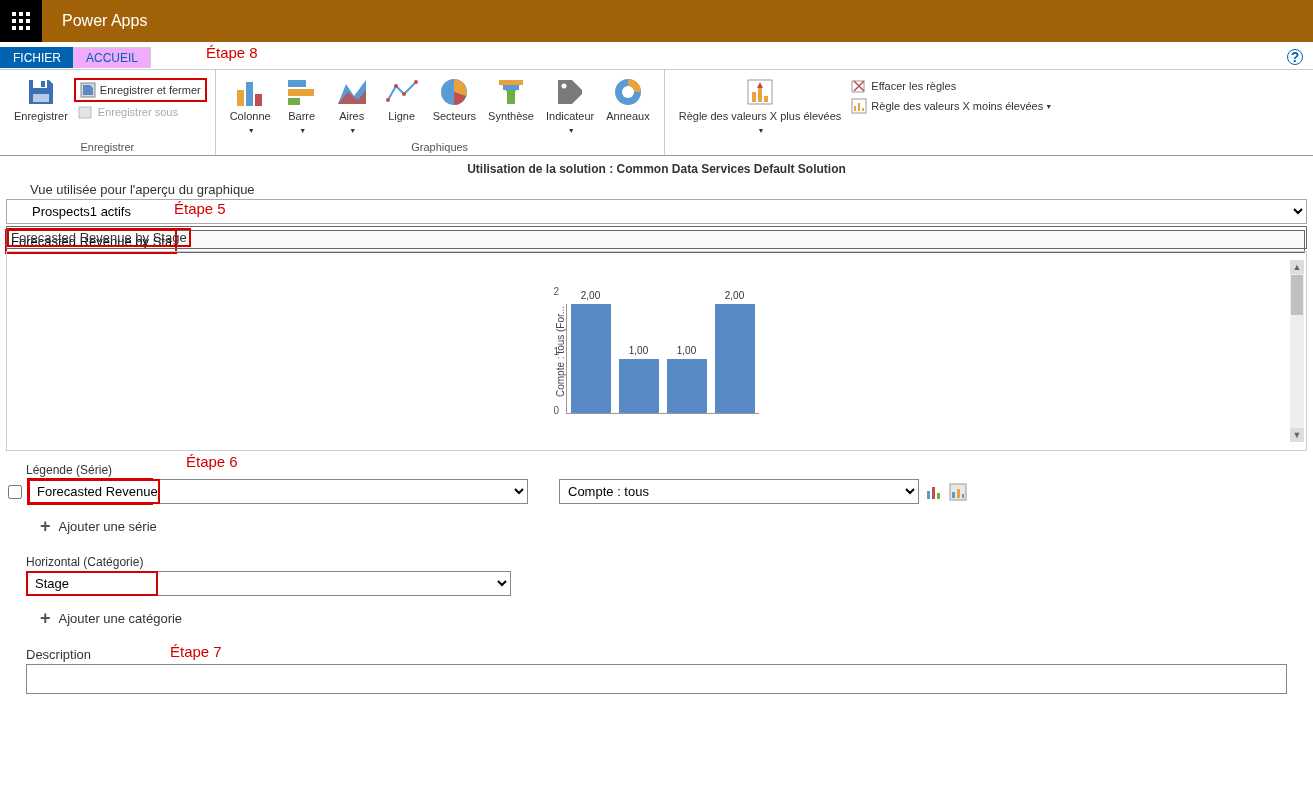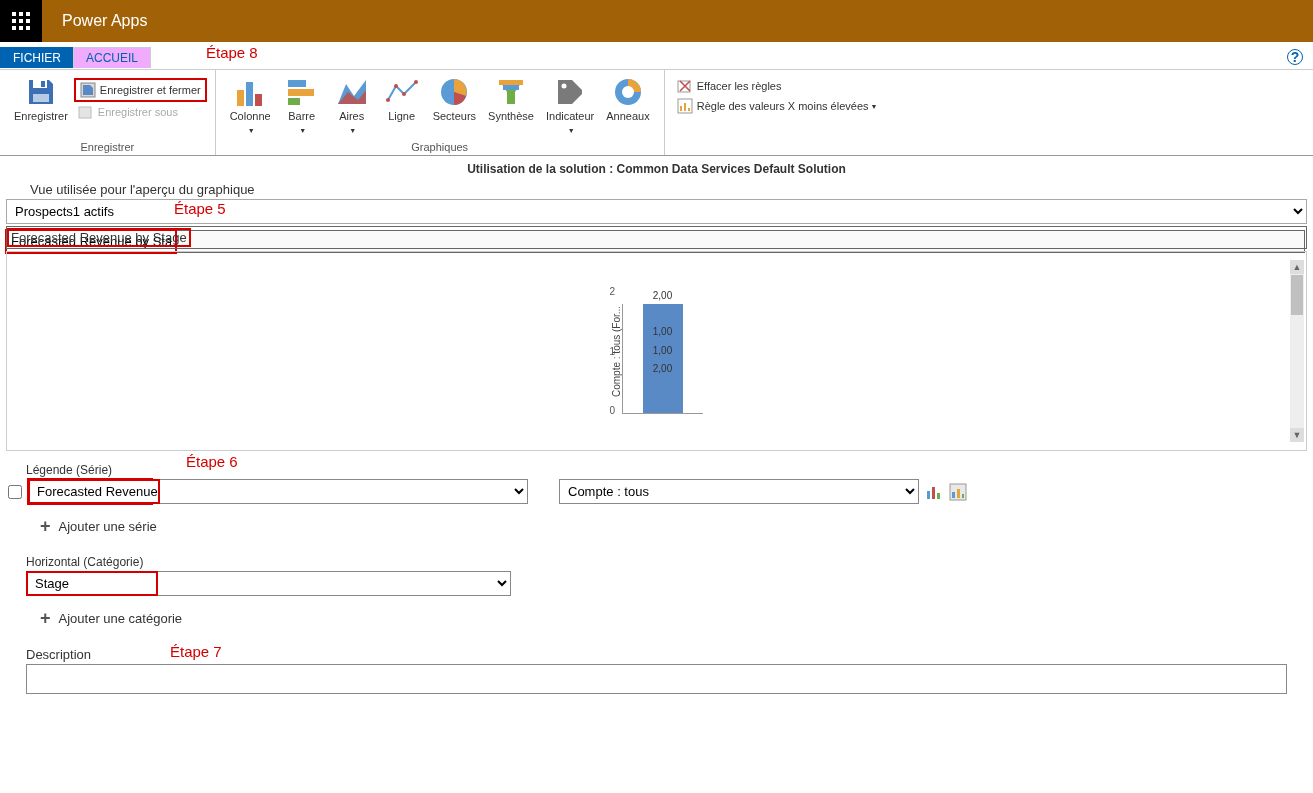--- a/index.html
+++ b/index.html
@@ -21,29 +21,29 @@
 .big-btn .icon { width: 32px; height: 32px; margin-bottom: 2px; }
 .big-btn .label { font-size: 11px; text-align: center; line-height: 1.2; }
 .small-btn-col { display: flex; flex-direction: column; justify-content: flex-start; padding-top: 2px; }
 .small-btn { display: flex; align-items: center; font-size: 11px; padding: 2px 4px; cursor: pointer; }
 .small-btn .icon { width: 16px; height: 16px; margin-right: 4px; }
 .red-box { border: 2px solid #d40000; }
 .red-label { color: #d40000; font-size: 15px; position: absolute; }
 .content { padding: 4px 6px; }
 .solution-label { font-size: 12px; font-weight: bold; padding: 2px 0; text-align: center; }
 .view-label { font-size: 13px; padding: 4px 0 2px 0; margin-left: 24px; }
-.select-wide { width: 100%; border: 1px solid #aaa; padding: 3px 4px; font-size: 13px; background: #fff; }
+.select-wide { width: 100%; border: 1px solid #aaa; padding: 3px 21px; font-size: 13px; background: #fff; }
 .chart-title-input { width: 99.2%; border: 1px solid #666; padding: 3px 4px; font-size: 13px; margin-top: 6px; }
 .chart-preview { border: 1px solid #ccc; margin-top: 2px; height: 200px; position: relative; display: flex; align-items: center; justify-content: center; }
 .chart-scroll { position: absolute; right: 2px; top: 8px; bottom: 8px; width: 14px; background: #eee; }
 .chart-scroll-up, .chart-scroll-down { height: 14px; background: #ddd; text-align:center; font-size:9px; line-height:14px; color:#666;}
 .chart-scroll-thumb { height: 40px; background: #c0c0c0; margin: 1px;}
 .chart-box { display: flex; height: 130px; align-items: stretch; }
 .y-axis-label { writing-mode: vertical-rl; transform: rotate(180deg); font-size: 10px; text-align: center; color:#444; }
-.chart-inner { display: flex; align-items: flex-end; border-left: 1px solid #999; border-bottom: 1px solid #999; padding: 0 16px; height: 110px; margin-top: 18px; position: relative; flex-direction: column; }
+.chart-inner { display: flex; align-items: flex-end; border-left: 1px solid #999; border-bottom: 1px solid #999; padding: 0 0; height: 110px; margin-top: 18px; position: relative; }
 .y-ticks { position: absolute; left: -12px; top: 0; bottom: 0; display: flex; flex-direction: column; justify-content: space-between; font-size: 10px; color: #555; }
 .bar { width: 40px; background: #5a8ac6; margin: 0 4px; position: relative; }
 .bar-label { position: absolute; top: -14px; left: 0; right: 0; text-align: center; font-size: 10px; }
 .section { padding: 6px 20px; }
 .section-heading { font-size: 12px; padding: 6px 0 2px 0; }
 .series-row { display: flex; align-items: center; gap: 6px; }
 .checkbox { width: 14px; height: 14px; }
 .combo { border: 1px solid #888; padding: 3px 4px; font-size: 13px; background: #fff; }
 .combo.w500 { width: 500px; }
 .combo.w360 { width: 360px; margin-left: 25px; }
@@ -180,20 +180,30 @@
             <circle cx="16" cy="16" r="6" fill="#fff"></circle>
           </svg>
         <div class="label">Anneaux</div>
       </div>
     </div>
     <div class="ribbon-group-label">Graphiques</div>
   </div>
 
   <div class="ribbon-group" style="border-right:none;">
     <div class="ribbon-row">
+      <div class="big-btn" style="min-width:120px;">
+        <svg class="icon" viewBox="0 0 32 32">
+            <rect x="4" y="4" width="24" height="24" fill="#fff" stroke="#999"></rect>
+            <rect x="8" y="16" width="4" height="10" fill="#e8a33d"></rect>
+            <rect x="14" y="10" width="4" height="16" fill="#e8a33d"></rect>
+            <rect x="20" y="20" width="4" height="6" fill="#e8a33d"></rect>
+            <path d="M16 6 L19 12 L13 12 Z" fill="#c0504d"></path>
+          </svg>
+        <div class="label"><span>Règle des valeurs X plus élevées</span><br><span class="dropdown-caret">▼</span></div>
+      </div>
       <div class="small-btn-col">
         <div class="small-btn">
           <svg class="icon" viewBox="0 0 16 16">
               <rect x="1" y="3" width="12" height="11" fill="#fff" stroke="#999"></rect>
               <path d="M3 3 L13 13 M13 3 L3 13" stroke="#c0504d" stroke-width="1.5"></path>
             </svg>
           <span>Effacer les règles</span>
         </div>
         <div class="small-btn">
           <svg class="icon" viewBox="0 0 16 16">

